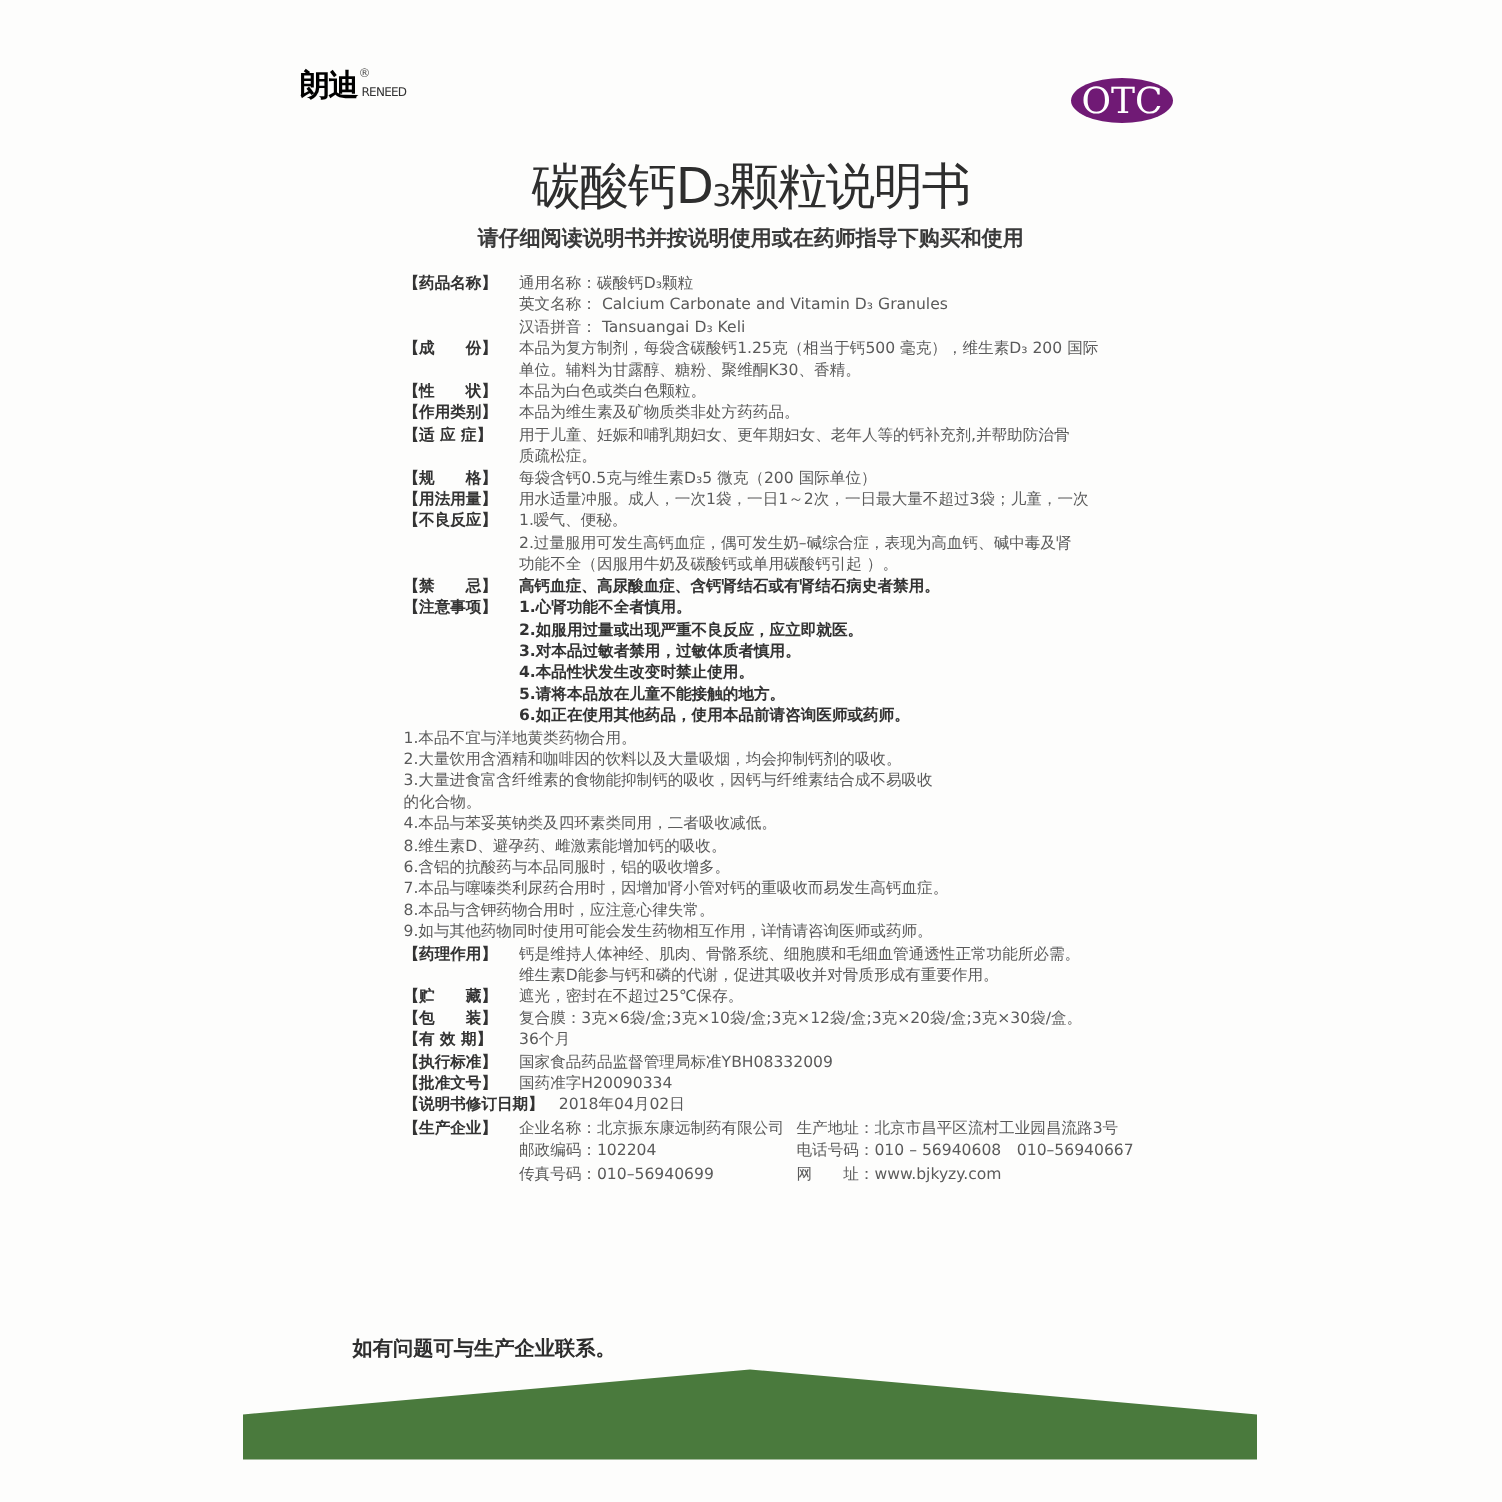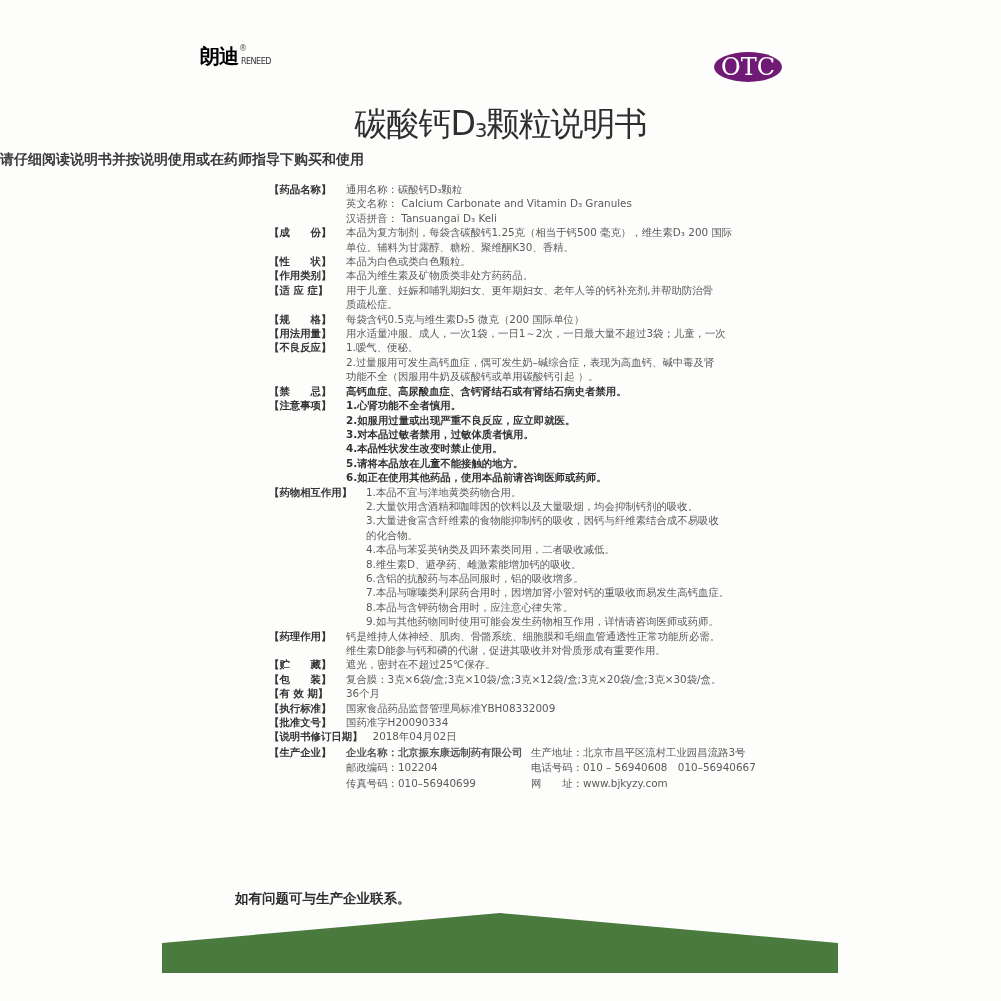--- a/index.html
+++ b/index.html
@@ -16,21 +16,21 @@
     left:714px; top:52px; width:68px; height:30px; border-radius:50%;
     background:#701a75; color:#fff; font-family:"DejaVu Serif","Liberation Serif",serif;
     font-size:24px; line-height:30px; text-align:center; letter-spacing:0px;
   }
   .title {
     left:0; width:1001px; top:104px; text-align:center; font-size:33px; color:#2e2e2e; line-height:40px;
     letter-spacing:-1px;
   }
   .title sub { font-size:20px; vertical-align:baseline; position:relative; top:2px; }
   .subtitle {
-    left:0; width:1001px; top:150px; font-size:14px; font-weight:bold; color:#3a3a3a; line-height:18px;
+    left:0; width:1001px; top:150px; text-align:center; font-size:14px; font-weight:bold; color:#3a3a3a; line-height:18px;
   }
   .sections { left:269px; top:182px; width:520px; font-size:10.4px; line-height:14.4px; }
   .row { display:flex; }
   .label { font-weight:bold; color:#333; white-space:nowrap; flex:0 0 auto; }
   .label.w { width:77px; }
   .content { color:#5a5a5a; }
   .content.bold { color:#333; font-weight:bold; }
   .line { white-space:nowrap; }
   .footer-note { left:235px; top:890px; font-size:13.5px; font-weight:bold; color:#2e2e2e; }
   .band { left:0; top:0; width:1001px; height:1001px; }
@@ -117,21 +117,20 @@
       <div class="content bold">
         <div class="line">1.心肾功能不全者慎用。</div>
         <div class="line">2.如服用过量或出现严重不良反应，应立即就医。</div>
         <div class="line">3.对本品过敏者禁用，过敏体质者慎用。</div>
         <div class="line">4.本品性状发生改变时禁止使用。</div>
         <div class="line">5.请将本品放在儿童不能接触的地方。</div>
         <div class="line">6.如正在使用其他药品，使用本品前请咨询医师或药师。</div>
       </div>
     </div>
     <div class="row">
-      <div class="label" style="width: 97px;">【药物相互作用】</div>
       <div class="content">
         <div class="line">1.本品不宜与洋地黄类药物合用。</div>
         <div class="line">2.大量饮用含酒精和咖啡因的饮料以及大量吸烟，均会抑制钙剂的吸收。</div>
         <div class="line">3.大量进食富含纤维素的食物能抑制钙的吸收，因钙与纤维素结合成不易吸收</div>
         <div class="line">的化合物。</div>
         <div class="line">4.本品与苯妥英钠类及四环素类同用，二者吸收减低。</div>
         <div class="line">8.维生素D、避孕药、雌激素能增加钙的吸收。</div>
         <div class="line">6.含铝的抗酸药与本品同服时，铝的吸收增多。</div>
         <div class="line">7.本品与噻嗪类利尿药合用时，因增加肾小管对钙的重吸收而易发生高钙血症。</div>
         <div class="line">8.本品与含钾药物合用时，应注意心律失常。</div>
@@ -177,21 +176,21 @@
     </div>
     <div class="row">
       <div class="label" style="margin-right: 10px;">【说明书修订日期】</div>
       <div class="content">
         <div class="line">2018年04月02日</div>
       </div>
     </div>
     <div class="row" style="margin-top: 1px;">
       <div class="label w">【生产企业】</div>
       <div class="content" style="width: 185px;">
-        <div class="line" style="line-height: 15.5px; font-weight: bold;">企业名称：北京振东康远制药有限公司</div>
+        <div class="line" style="line-height: 15.5px;">企业名称：北京振东康远制药有限公司</div>
         <div class="line" style="line-height: 15.5px;">邮政编码：102204</div>
         <div class="line" style="line-height: 15.5px;">传真号码：010–56940699</div>
       </div>
       <div class="content" style="width: auto;">
         <div class="line" style="line-height: 15.5px;">生产地址：北京市昌平区流村工业园昌流路3号</div>
         <div class="line" style="line-height: 15.5px;">电话号码：010 – 56940608　010–56940667</div>
         <div class="line" style="line-height: 15.5px;">网　　址：www.bjkyzy.com</div>
       </div>
     </div>
   </div>

